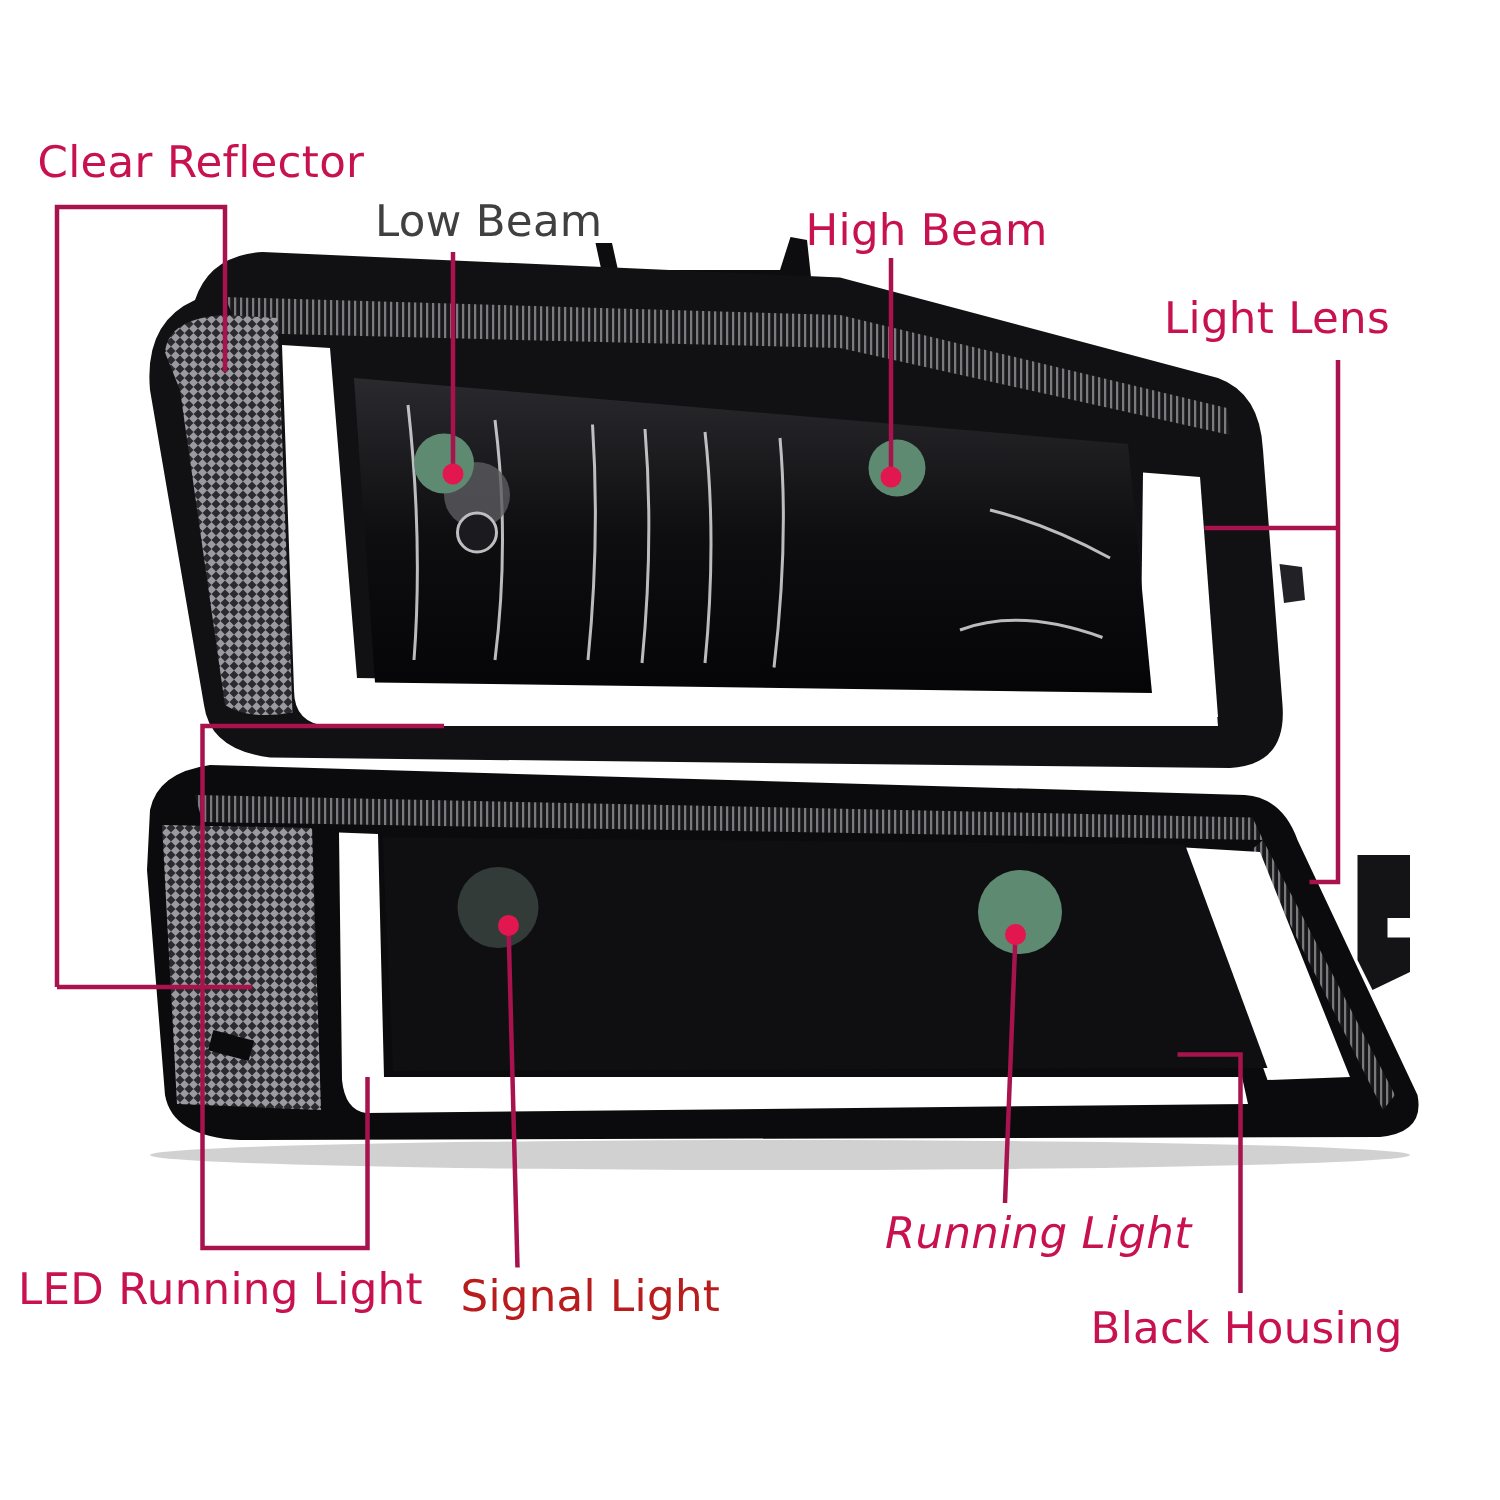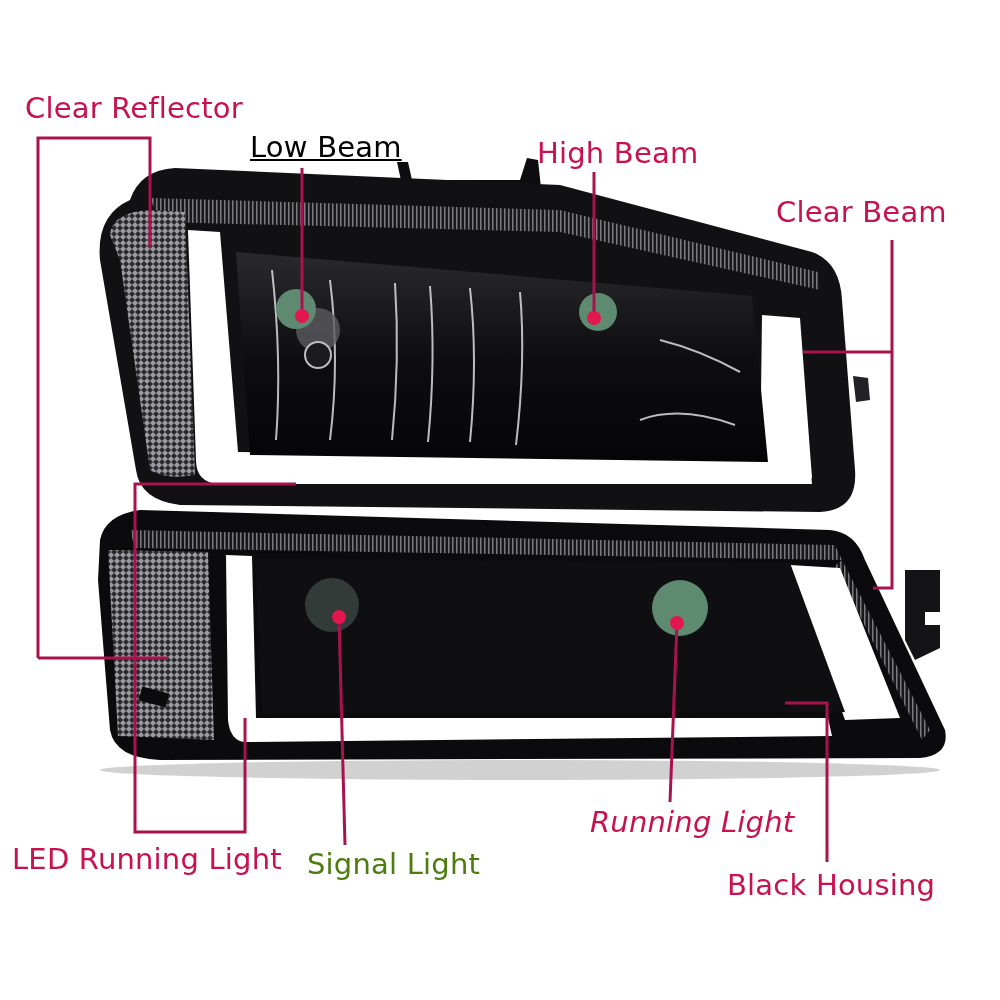--- a/index.html
+++ b/index.html
@@ -110,21 +110,21 @@
 
     <g fill="#e3174f">
       <circle cx="302" cy="316" r="7"></circle>
       <circle cx="594" cy="318" r="7"></circle>
       <circle cx="339" cy="617" r="7"></circle>
       <circle cx="677" cy="623" r="7"></circle>
     </g>
   </svg>
 
   <div class="label" style="left:25px; top:94px; color:#c8124f;">Clear Reflector</div>
-  <div class="label" style="left:250px; top:133px; color:#000000;text-decoration:underline;">Low Beam</div>
+  <div class="label" style="left:250px; top:133px; color:#404040;">Low Beam</div>
   <div class="label" style="left:537px; top:139px; color:#c8124f;text-align:right;">High Beam</div>
-  <div class="label" style="left:776px; top:198px; color:#c8124f;">Clear Beam</div>
+  <div class="label" style="left:776px; top:198px; color:#c8124f;">Light Lens</div>
   <div class="label" style="left:12px; top:845px; color:#c8124f;">LED Running Light</div>
-  <div class="label" style="left:307px; top:850px; color:#4d7c0f;">Signal Light</div>
+  <div class="label" style="left:307px; top:850px; color:#b91c1c;">Signal Light</div>
   <div class="label" style="left:590px; top:808px; color:#c8124f;font-style:italic;">Running Light</div>
   <div class="label" style="left:727px; top:871px; color:#c8124f;">Black Housing</div>
 
 </div>
 
 </body></html>

